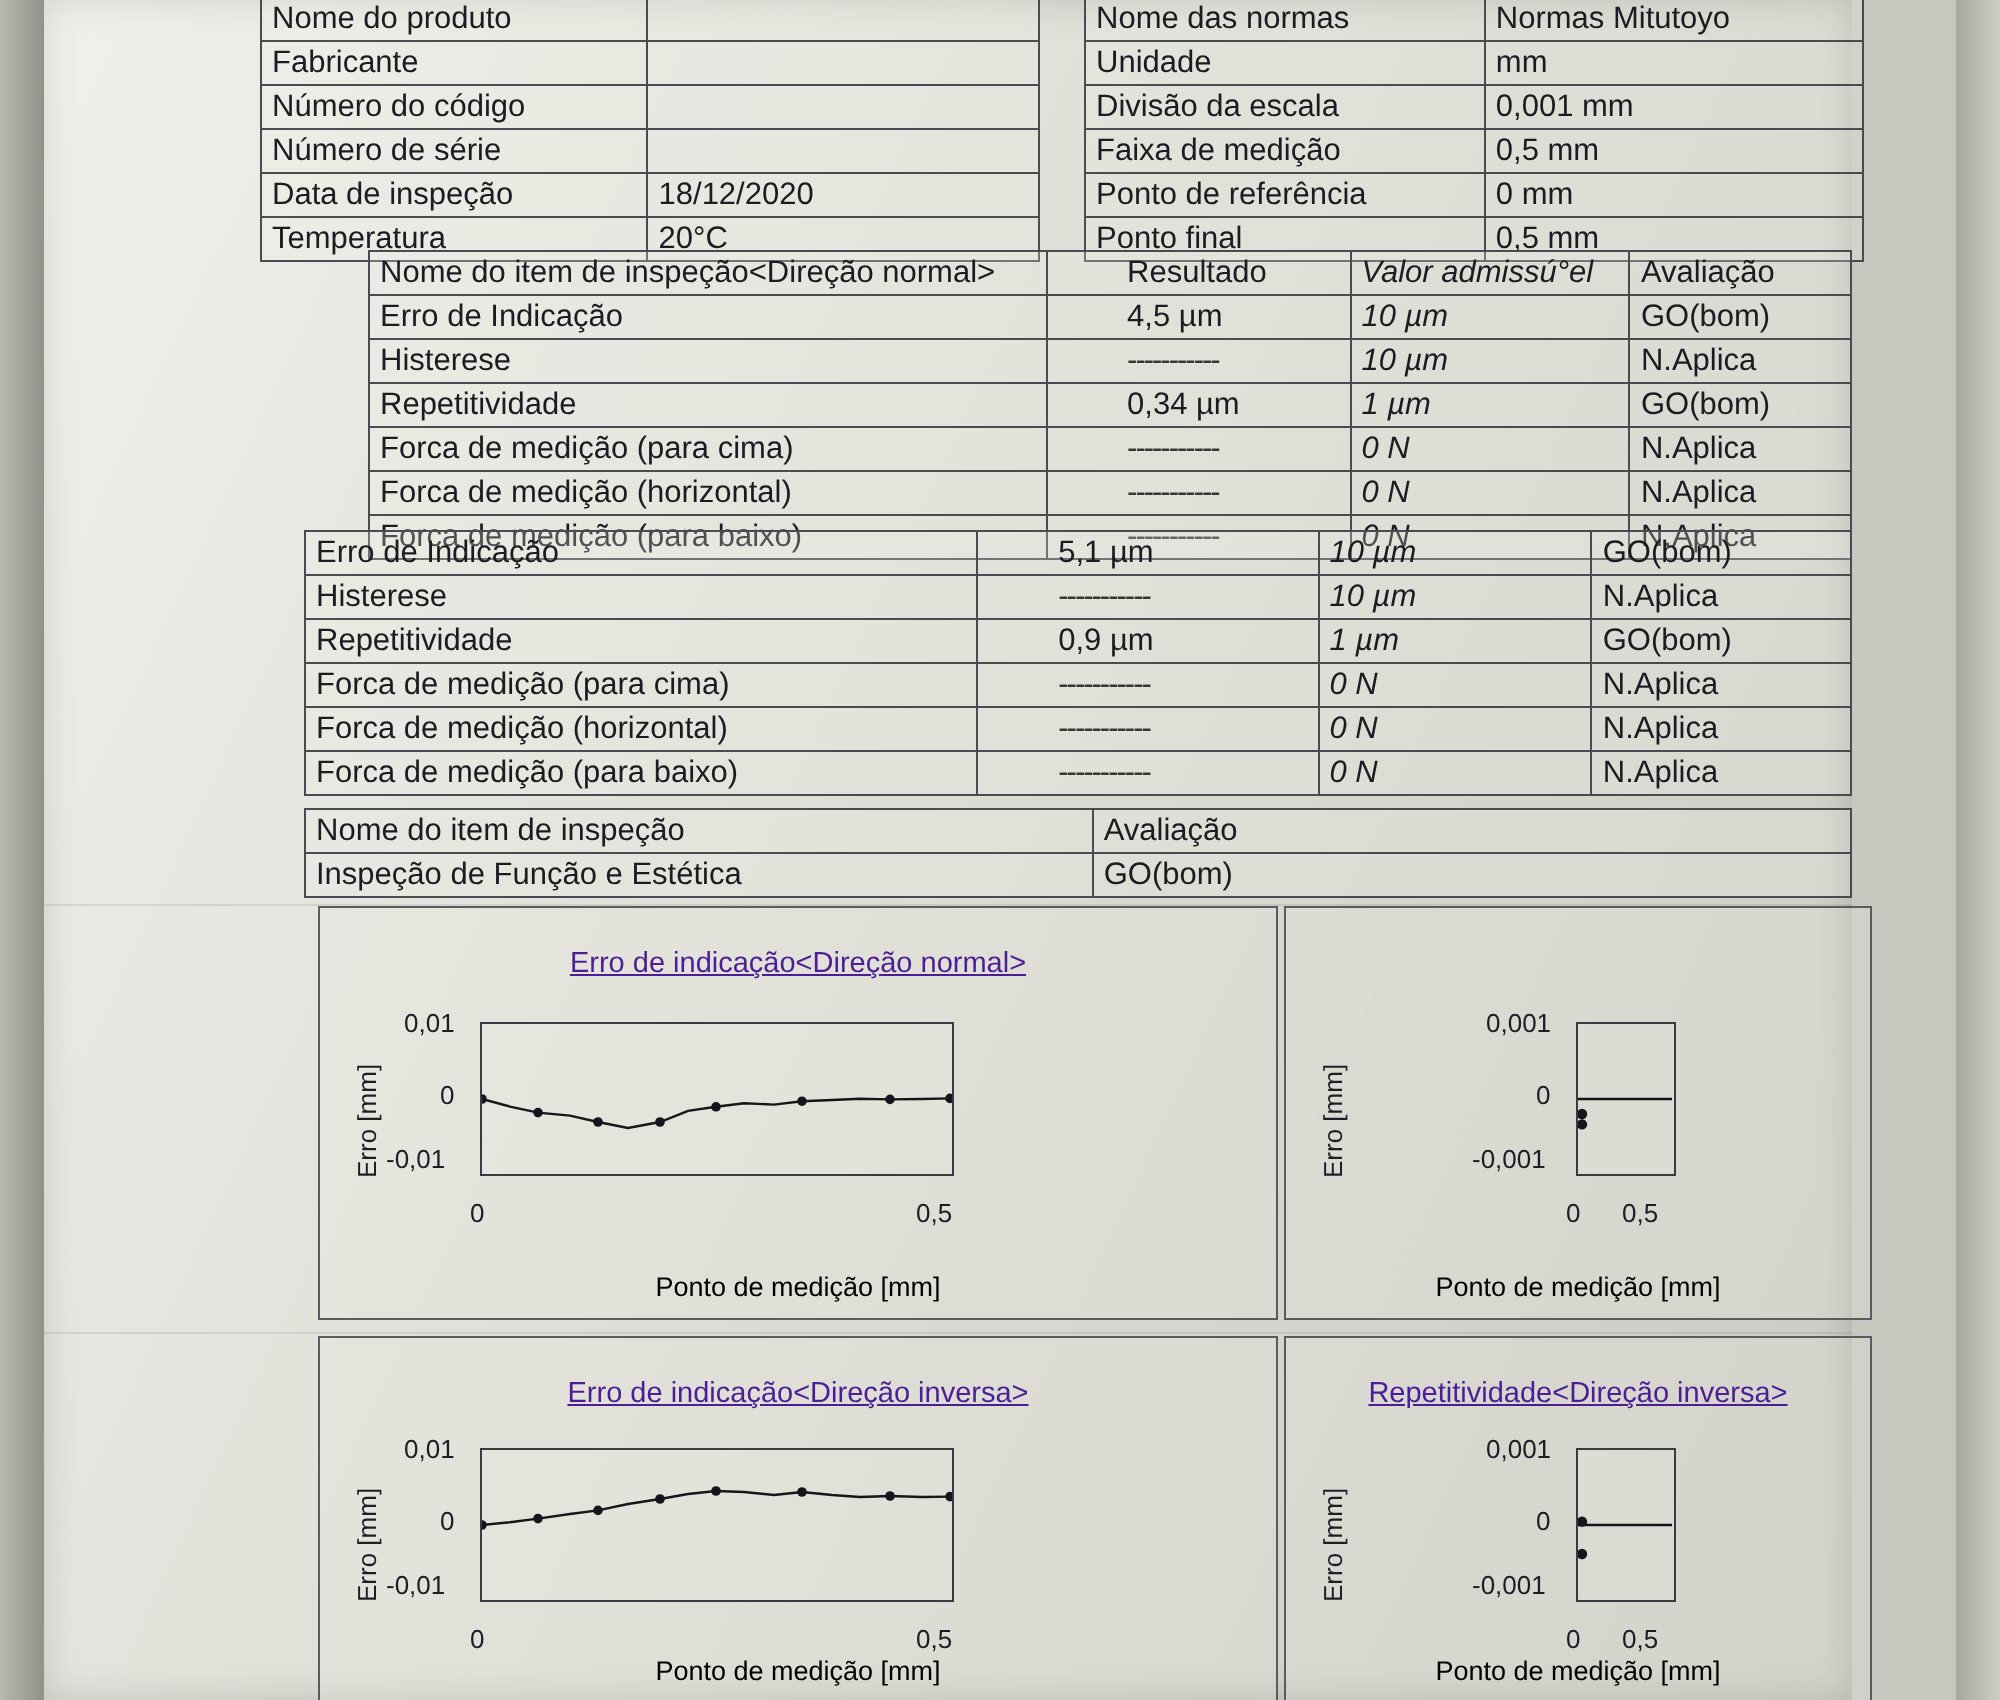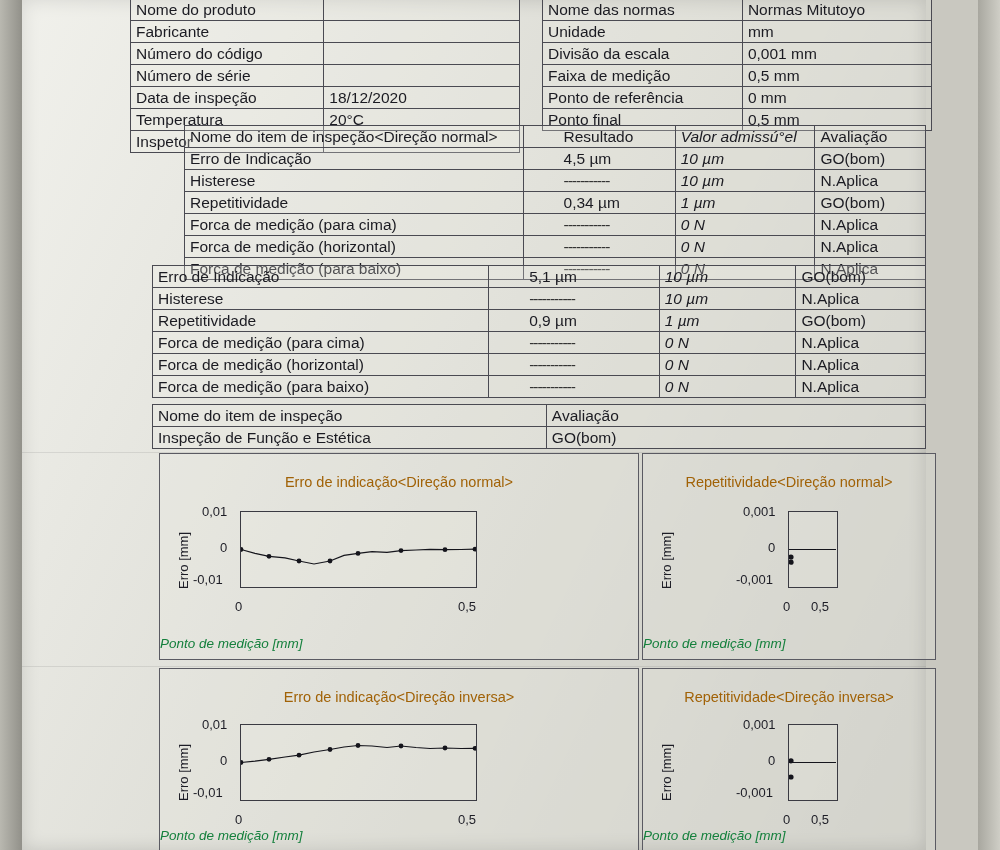--- a/index.html
+++ b/index.html
@@ -76,32 +76,32 @@
     border:1px solid #5a5a62;
     background:rgba(236,236,228,.25);
   }
   #chart-1{left:137px; top:453px; width:478px; height:205px;}
   #chart-2{left:620px; top:453px; width:292px; height:205px;}
   #chart-3{left:137px; top:668px; width:478px; height:182px;}
   #chart-4{left:620px; top:668px; width:292px; height:182px;}
 
   .chart-title{
     position:absolute;left:0;right:0;top:20px;
-    text-align:center;font-size:14.5px;color:#a16207;
+    text-align:center;font-size:14.5px;color:#4c1d95;text-decoration:underline;
   }
   .axis-y-label{
     position:absolute;
     font-size:13px;color:#1d1d26;
     transform:rotate(-90deg);
     transform-origin:left top;
     white-space:nowrap;
   }
   .axis-x-label{
     position:absolute;left:0;right:0;bottom:8px;
-    font-size:13.5px;color:#15803d;font-style:italic;
+    text-align:center;font-size:13.5px;color:#000000;
   }
   .tick{
     position:absolute;font-size:13px;color:#1d1d26;white-space:nowrap;
   }
   .plot{
     position:absolute;
     border:1px solid #3a3a42;
     background:rgba(240,240,232,.2);
   }
   .plot svg{display:block;}
@@ -139,24 +139,20 @@
           <td class="k">Número de série</td>
           <td class="v"></td>
         </tr>
         <tr>
           <td class="k">Data de inspeção</td>
           <td class="v">18/12/2020</td>
         </tr>
         <tr>
           <td class="k">Temperatura</td>
           <td class="v">20°C</td>
-        </tr>
-        <tr>
-          <td class="k">Inspetor</td>
-          <td class="v"></td>
         </tr>
       </tbody>
     </table>
 
     <table class="grid" id="tbl-right">
       <tbody>
         <tr>
           <td class="k">Nome das normas</td>
           <td class="v">Normas Mitutoyo</td>
         </tr>
@@ -302,21 +298,20 @@
           <circle cx="204" cy="37.7" r="2.4" fill="#15151c"></circle>
           <circle cx="234" cy="37.2" r="2.4" fill="#15151c"></circle>
         </svg>
       </div>
       <div class="tick" style="left:75px; top:145px;">0</div>
       <div class="tick" style="left:298px; top:145px;">0,5</div>
       <div class="axis-x-label">Ponto de medição [mm]</div>
     </div>
 
     <div class="chart-box" id="chart-2">
-      <div class="chart-title">Repetitividade&lt;Direção normal&gt;</div>
       <div class="axis-y-label" style="left:16px; top:135px;">Erro [mm]</div>
       <div class="tick" style="left:100px; top:50px;">0,001</div>
       <div class="tick" style="left:125px; top:86px;">0</div>
       <div class="tick" style="left:93px; top:118px;">-0,001</div>
       <div class="plot" style="left:145px; top:57px; width:48px; height:75px;">
         <svg width="48" height="75" viewBox="0 0 48 75">
           <line x1="0" y1="37.5" x2="47" y2="37.5" stroke="#15151c" stroke-width="1.2"></line>
           <circle cx="2" cy="45.0" r="2.6" fill="#15151c"></circle>
           <circle cx="2" cy="50.2" r="2.6" fill="#15151c"></circle>
         </svg>

